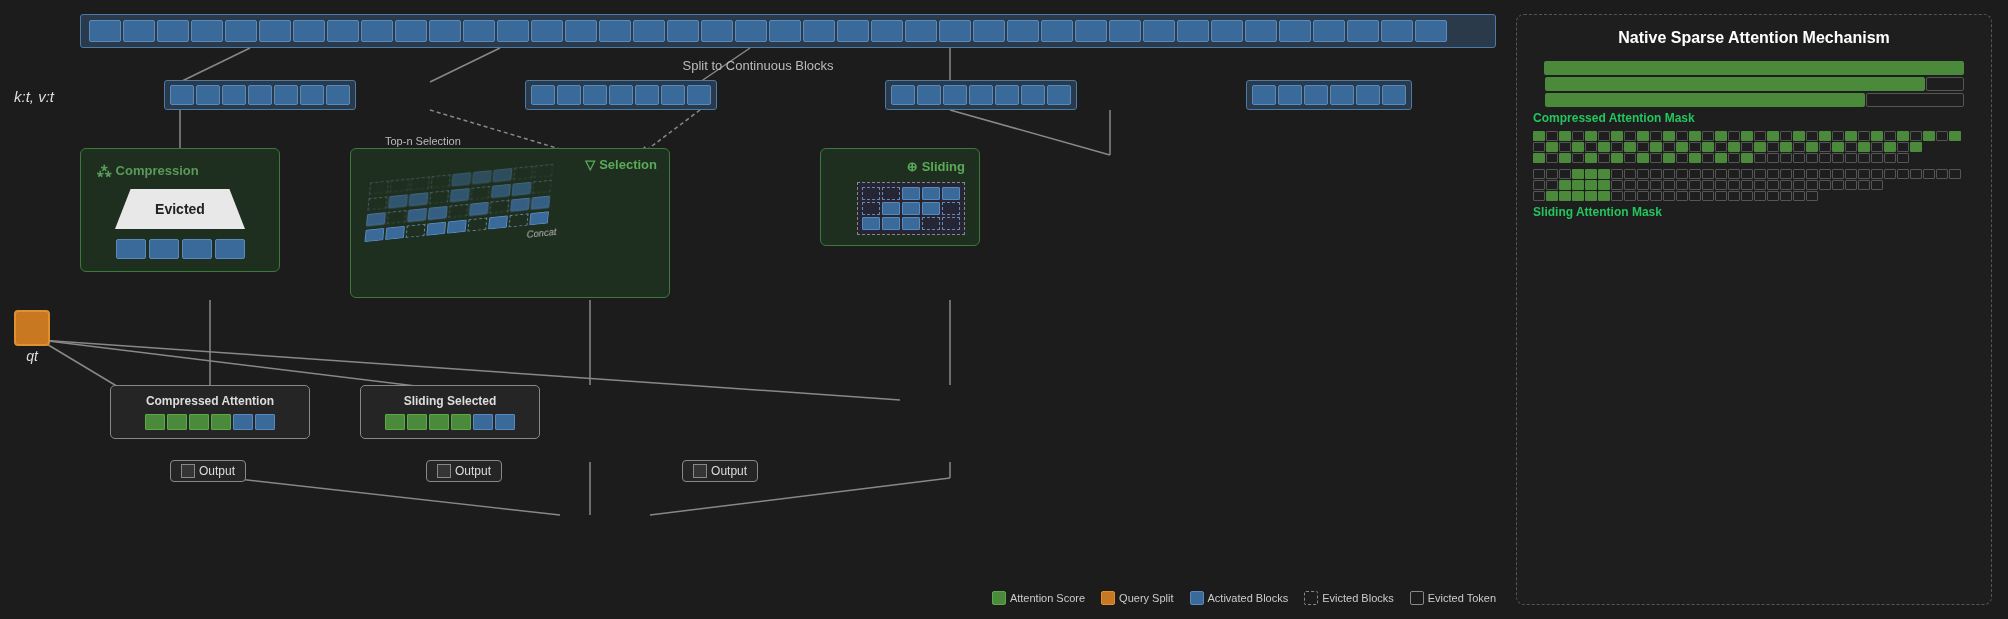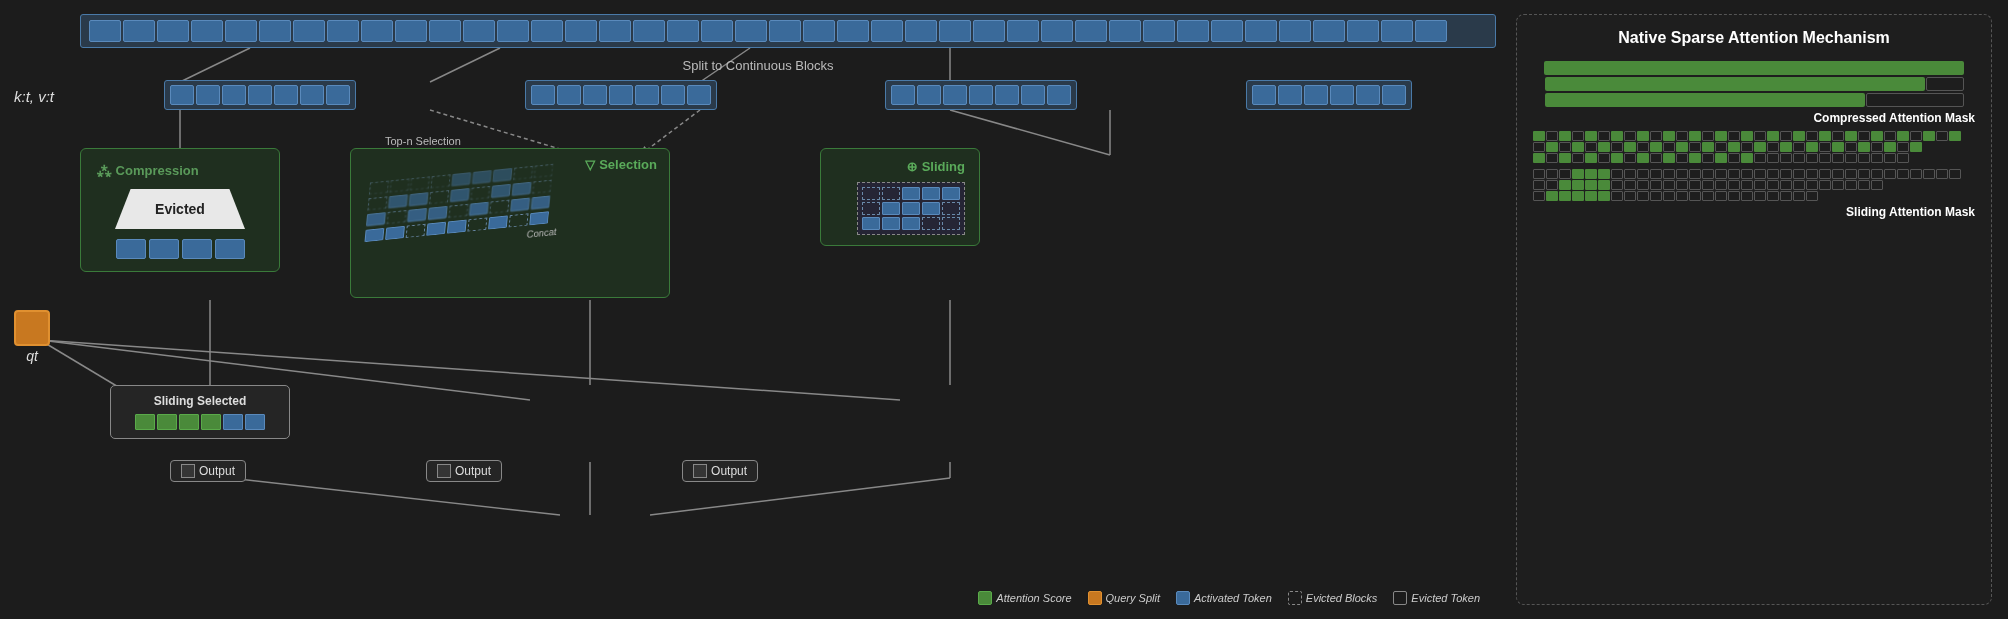--- a/index.html
+++ b/index.html
@@ -189,24 +189,24 @@
       font-weight: bold;
       text-align: center;
       margin-bottom: 8px;
     }
     .mask-section {
       display: flex;
       flex-direction: column;
       gap: 4px;
     }
     .mask-label {
-      color: #ffffff;
+      color: #22c55e;
       font-size: 12px;
       font-weight: bold;
-      text-align: right;
+      text-align: left;
     }
     
     .diagram-svg {
       position: absolute;
       top: 0;
       left: 0;
       width: 100%;
       height: 100%;
       pointer-events: none;
     }
@@ -263,22 +263,21 @@
       gap: 180px;
     }
     .pos-gated {
       position: absolute;
       top: 520px;
       left: 250px;
     }
     .pos-legend {
       position: absolute;
       bottom: 14px;
-      right: 36px;
-      font-style: italic;
+      right: 20px;
     }
     .split-text {
       position: absolute;
       top: 58px;
       left: 50%;
       transform: translateX(-50%);
       color: #bbb;
       font-size: 13px;
     }
   </style>
@@ -533,20 +532,31 @@
       </div>
     </div>
 
     <div class="pos-qt">
       <div style="width:36px; height:36px; background:#c87820; border:2px solid #e09030; border-radius:4px;"></div>
       <div style="color:#ddd; font-size:14px; font-style:italic;">qt</div>
     </div>
 
     <div class="pos-attention-row">
 
+      <div class="attention-box" style="min-width:200px;">
+        <div class="attn-title">Compressed Attention</div>
+        <div class="attn-cells">
+          <div class="attn-cell-green"></div>
+          <div class="attn-cell-green"></div>
+          <div class="attn-cell-green"></div>
+          <div class="attn-cell-green"></div>
+          <div class="attn-cell-blue"></div>
+          <div class="attn-cell-blue"></div>
+        </div>
+      </div>
 
 
       <div class="attention-box" style="min-width:180px;">
         <div class="attn-title">Sliding Selected</div>
         <div class="attn-cells">
           <div class="attn-cell-green"></div>
           <div class="attn-cell-green"></div>
           <div class="attn-cell-green"></div>
           <div class="attn-cell-green"></div>
           <div class="attn-cell-blue"></div>
@@ -576,21 +586,21 @@
         <div class="legend-item">
           <div class="legend-square legend-sq-green"></div>
           <span>Attention Score</span>
         </div>
         <div class="legend-item">
           <div class="legend-square" style="background:#c87820; border:1px solid #e09030;"></div>
           <span>Query Split</span>
         </div>
         <div class="legend-item">
           <div class="legend-square legend-sq-blue"></div>
-          <span>Activated Token</span>
+          <span>Activated Blocks</span>
         </div>
         <div class="legend-item">
           <div class="legend-square legend-sq-dashed"></div>
           <span>Evicted Blocks</span>
         </div>
         <div class="legend-item">
           <div class="legend-square legend-sq-empty"></div>
           <span>Evicted Token</span>
         </div>
       </div>

